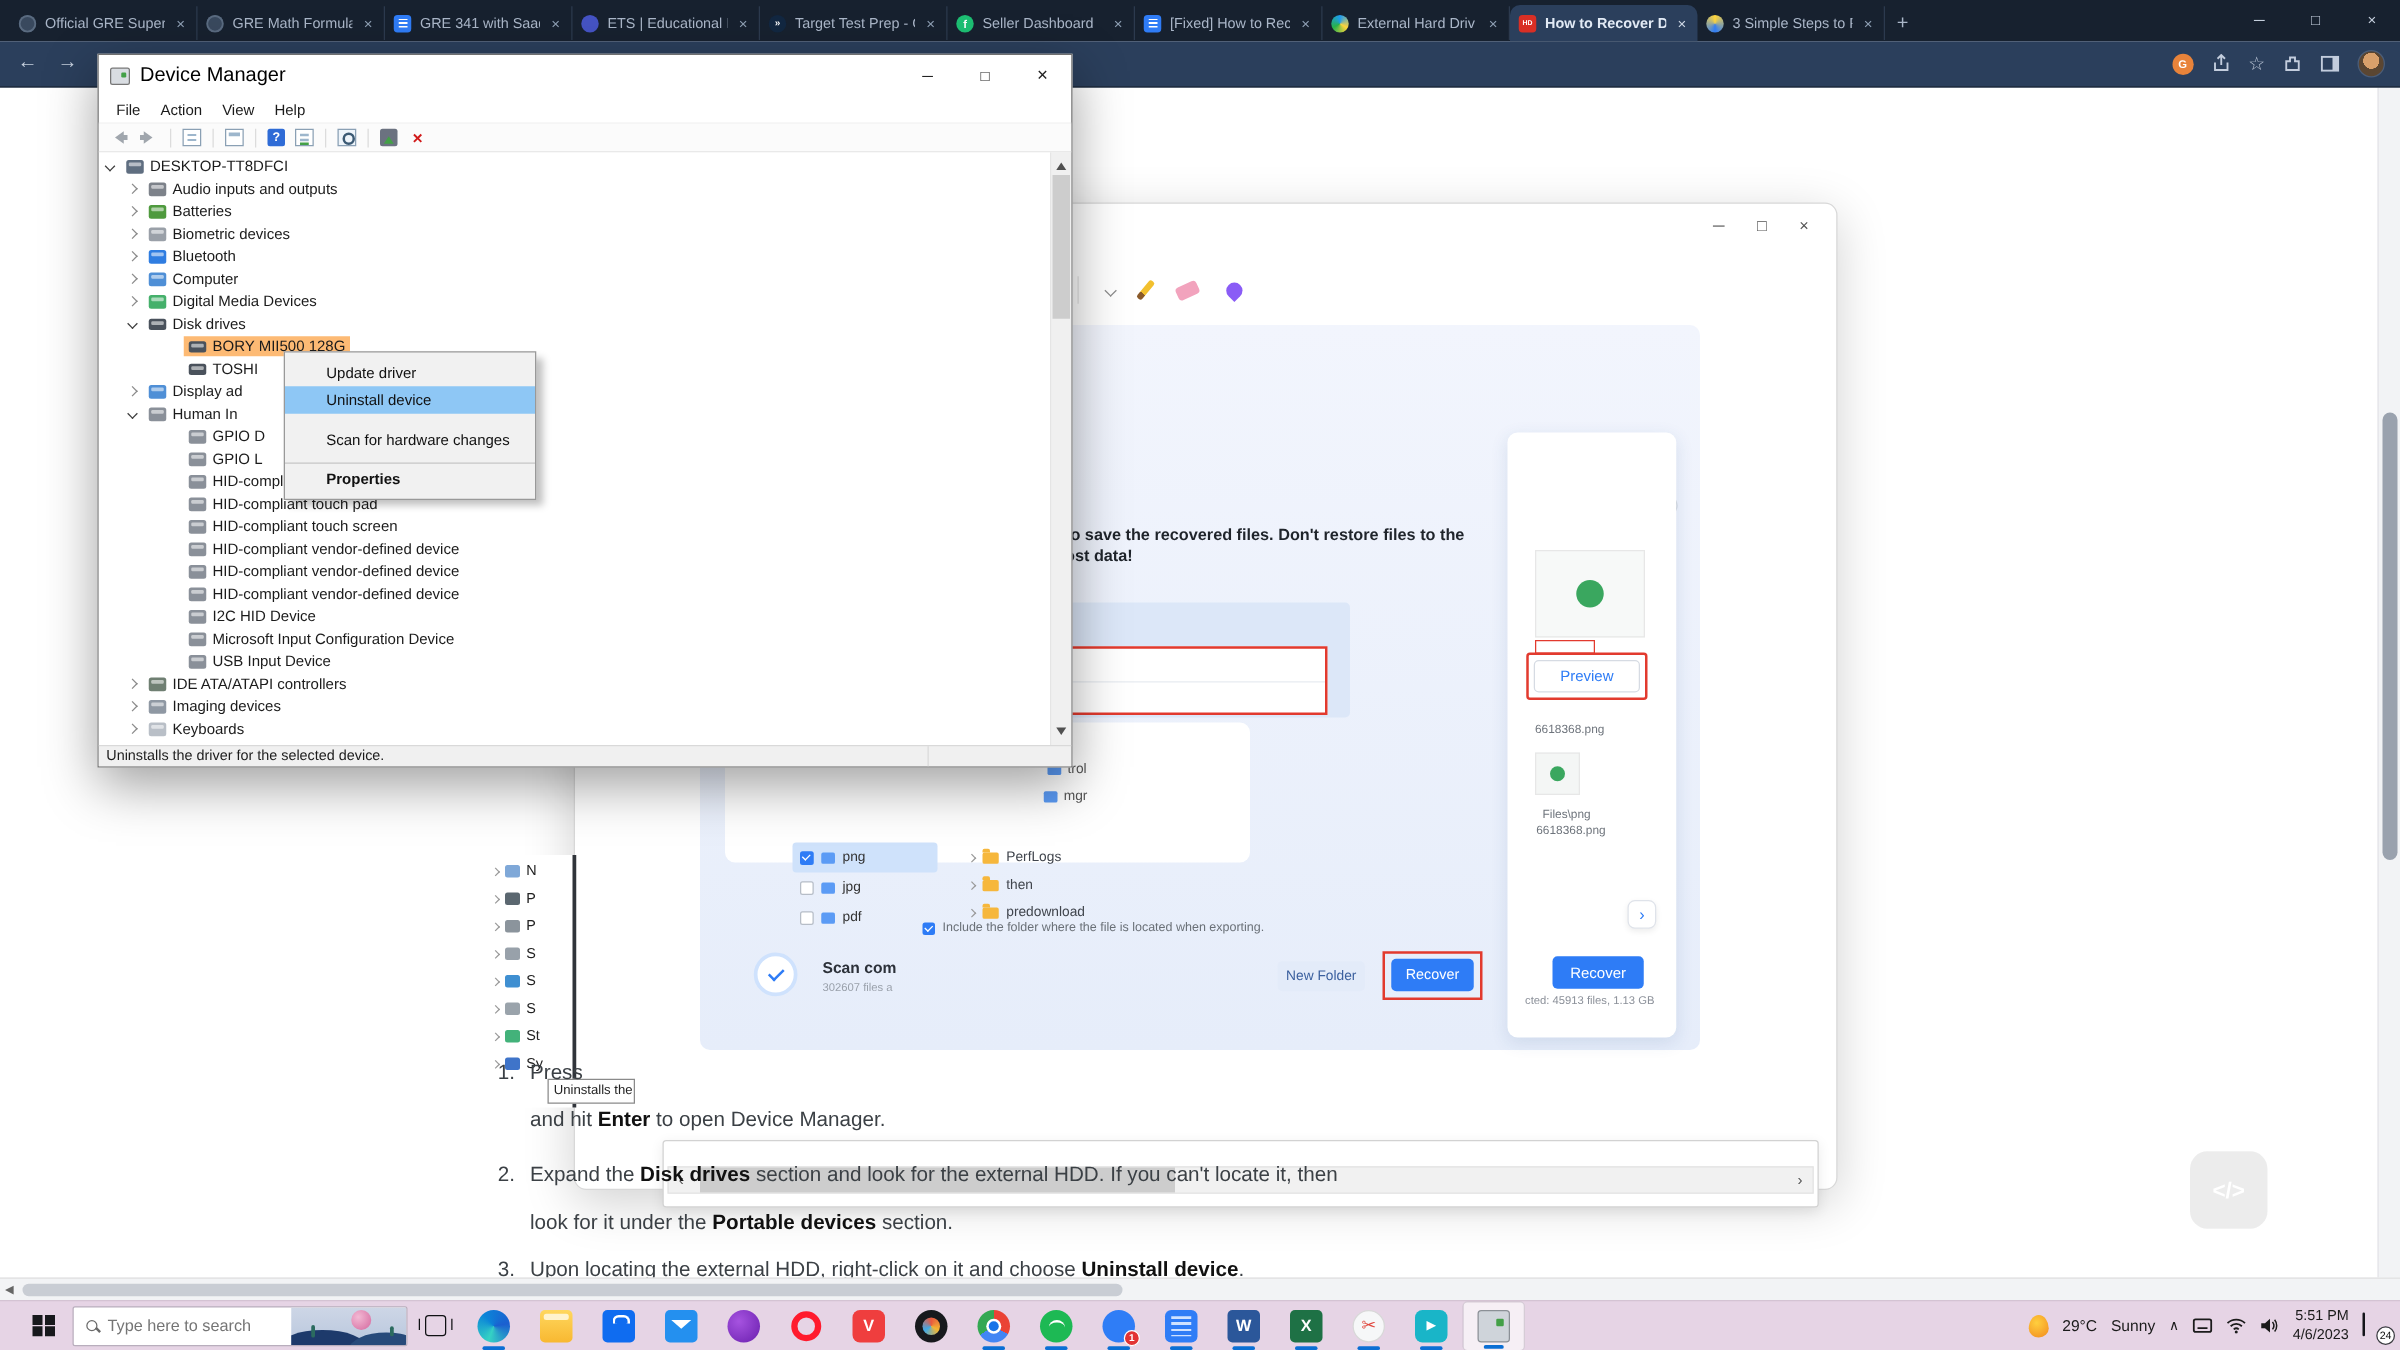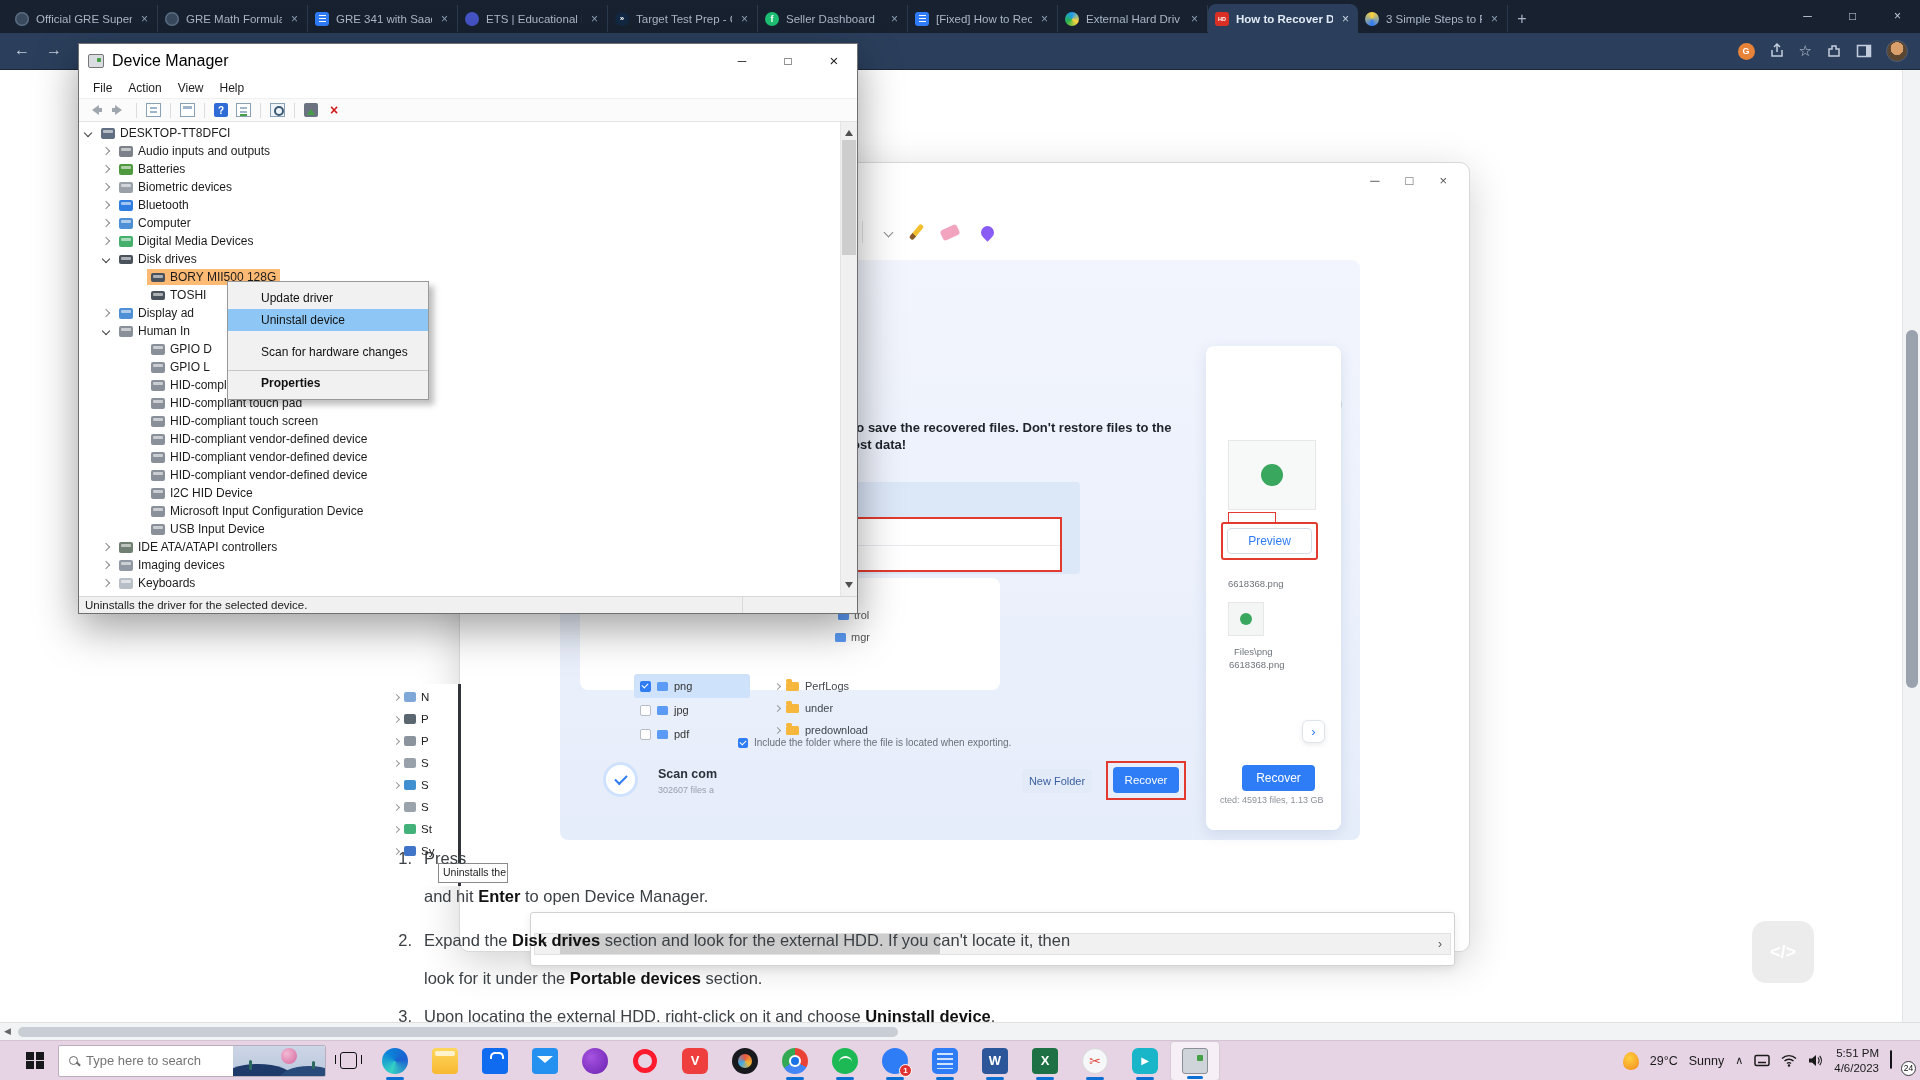--- a/index.html
+++ b/index.html
@@ -326,21 +326,21 @@
 
           <div class="folrow">
             <span class="folchev"></span>
             <span class="fold"></span>
             <span>PerfLogs</span>
           </div>
 
           <div class="folrow">
             <span class="folchev"></span>
             <span class="fold"></span>
-            <span>under</span>
+            <span>then</span>
           </div>
 
           <div class="folrow">
             <span class="folchev"></span>
             <span class="fold"></span>
             <span>predownload</span>
           </div>
 
       </div>
       <div class="includerow">

